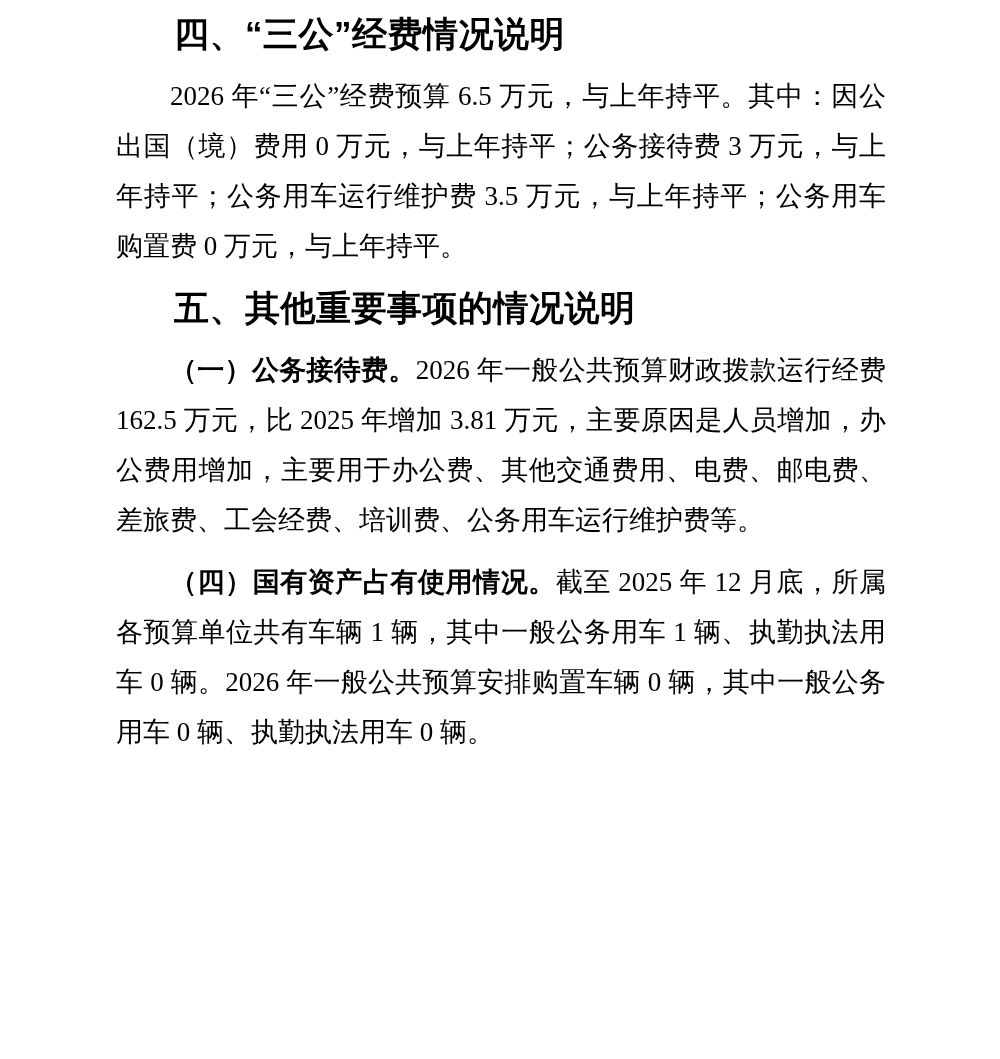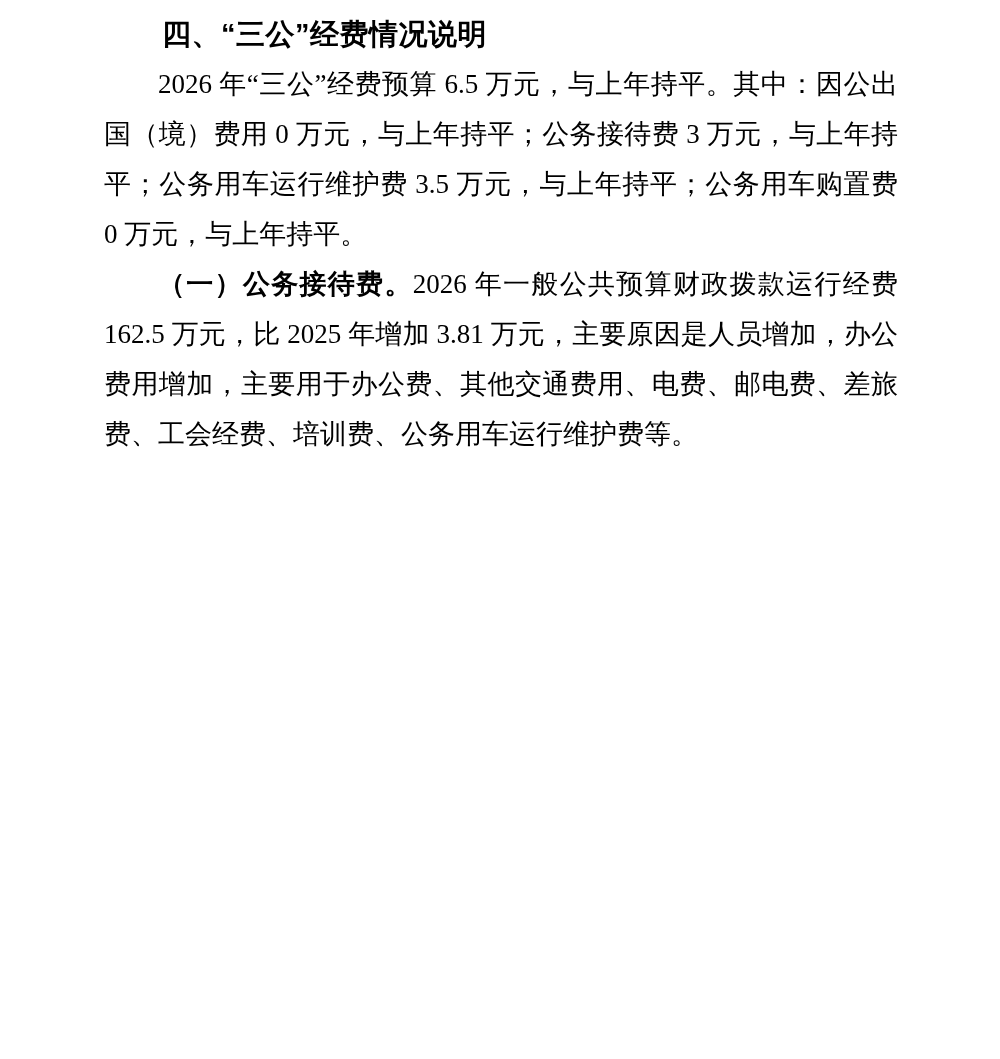--- a/index.html
+++ b/index.html
@@ -15,46 +15,48 @@
     padding: 9px 102px 20px 104px;
     background: #ffffff;
     font-family: "Liberation Serif", "DejaVu Serif", serif;
     font-size: 27px;
     line-height: 50px;
   }
   .heading {
     margin: 0;
     font-family: "Liberation Sans", "DejaVu Sans", sans-serif;
     font-weight: 700;
-    font-size: 29px;
+    font-size: 35px;
     line-height: 50px;
     text-indent: 2em;
     letter-spacing: 0.5px;
   }
   .para {
-    margin: 0;
+    margin: 12px;
     text-align: justify;
     text-indent: 2em;
     line-height: 50px;
   }
   .lead {
     font-weight: 700;
   }
 </style>
 </head>
 <body>
 
 <main class="doc">
 
   <section>
     <h2 class="heading">四、“三公”经费情况说明</h2>
     <p class="para"><span class="lead"></span><span>2026 年“三公”经费预算 6.5 万元，与上年持平。其中：因公出国（境）费用 0 万元，与上年持平；公务接待费 3 万元，与上年持平；公务用车运行维护费 3.5 万元，与上年持平；公务用车购置费 0 万元，与上年持平。</span></p>
   </section>
 
   <section>
+    <h2 class="heading">五、其他重要事项的情况说明</h2>
 
     <p class="para"><span class="lead">（一）公务接待费。</span><span>2026 年一般公共预算财政拨款运行经费 162.5 万元，比 2025 年增加 3.81 万元，主要原因是人员增加，办公费用增加，主要用于办公费、其他交通费用、电费、邮电费、差旅费、工会经费、培训费、公务用车运行维护费等。</span></p>
 
 
 
+    <p class="para"><span class="lead">（四）国有资产占有使用情况。</span><span>截至 2025 年 12 月底，所属各预算单位共有车辆 1 辆，其中一般公务用车 1 辆、执勤执法用车 0 辆。2026 年一般公共预算安排购置车辆 0 辆，其中一般公务用车 0 辆、执勤执法用车 0 辆。</span></p>
   </section>
 
 </main>
 
 </body></html>

